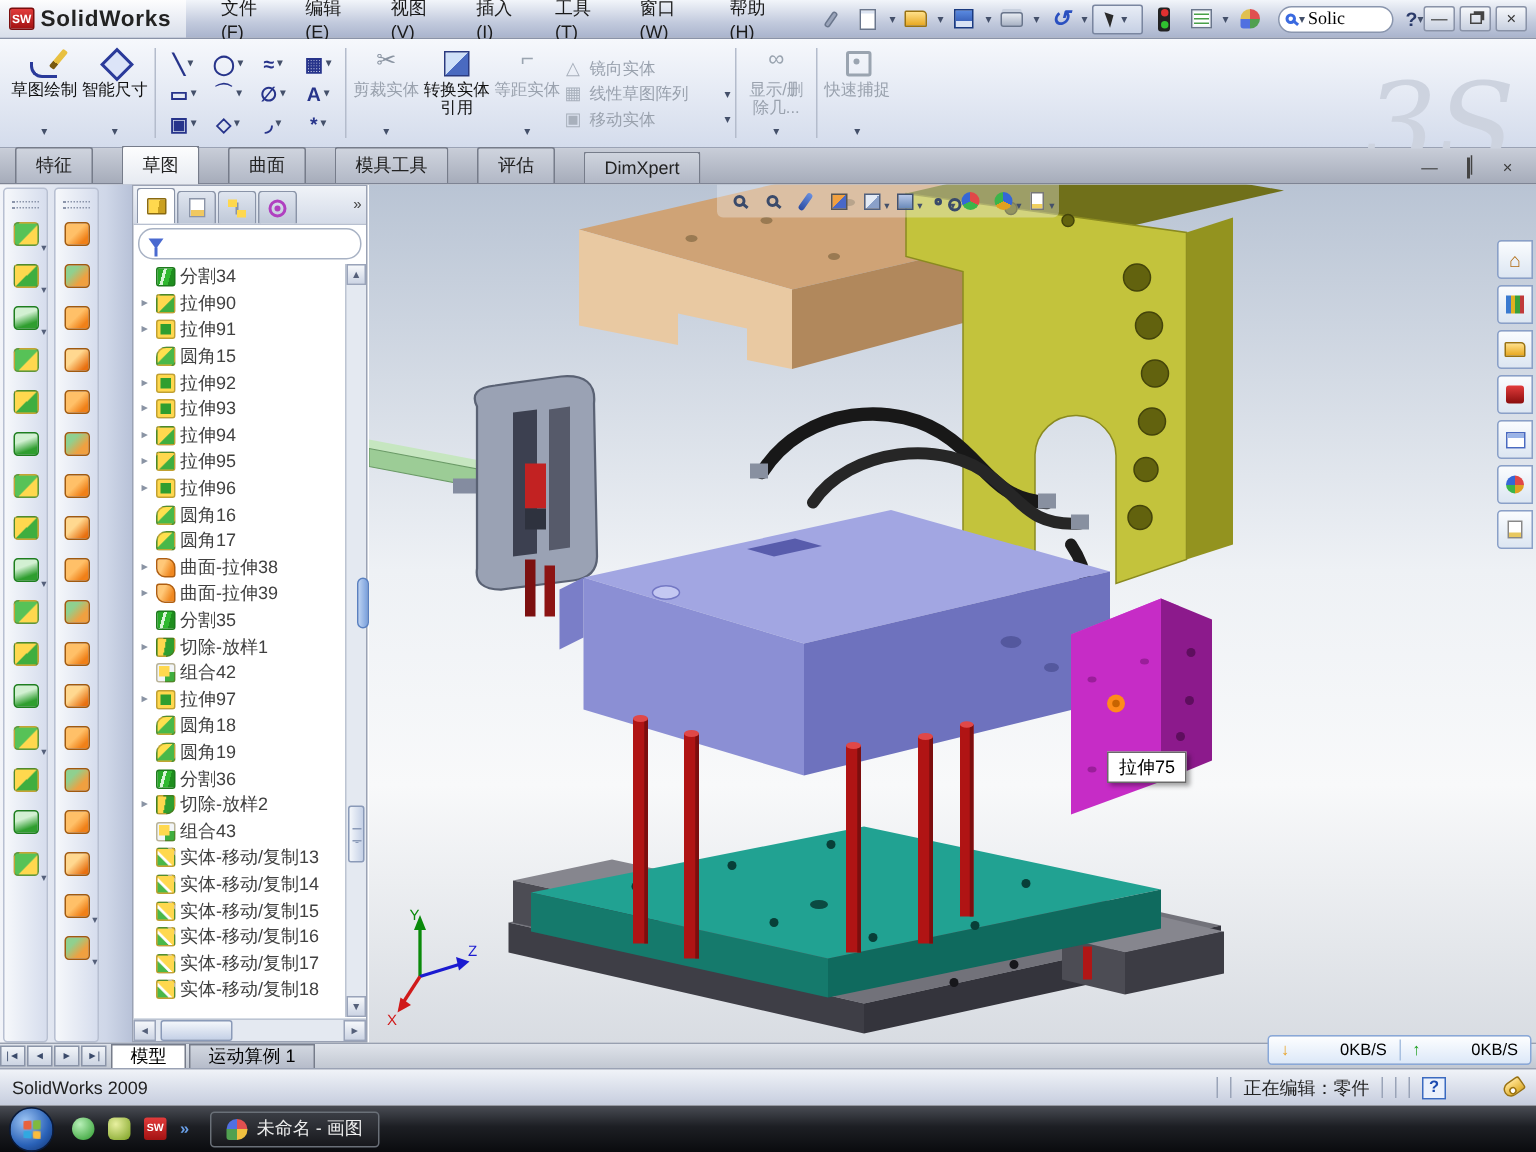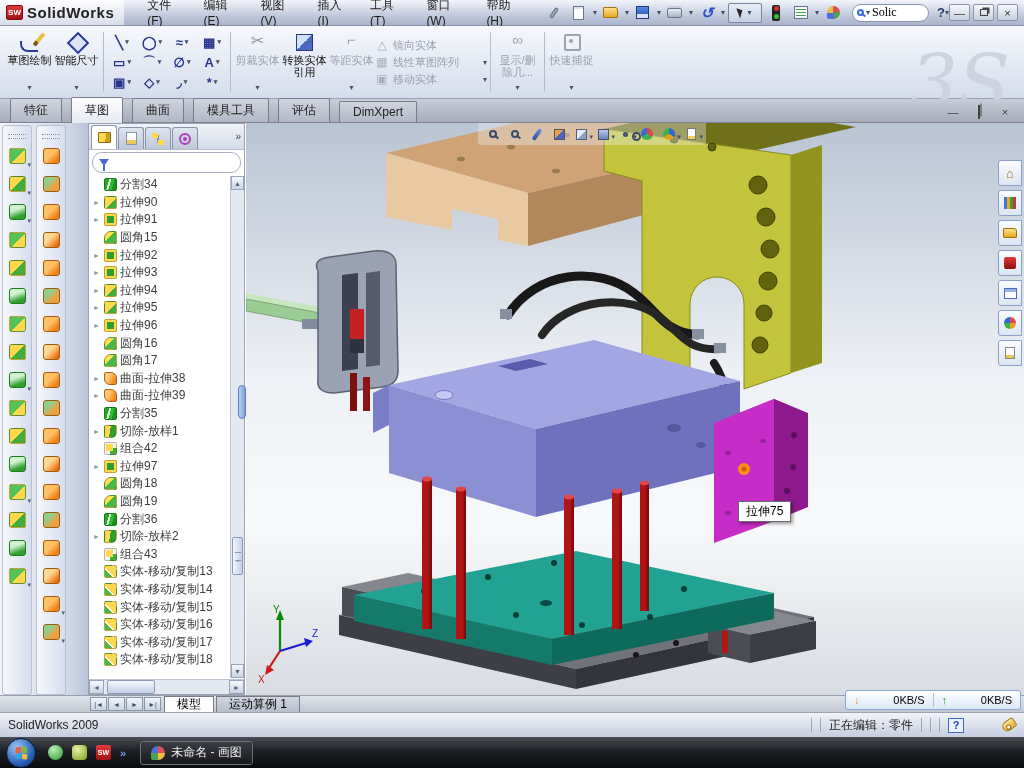--- a/index.html
+++ b/index.html
@@ -58,21 +58,21 @@
 #sketchgrid{display:grid;grid-template-columns:repeat(4,30px);grid-auto-rows:20px;align-content:center;z-index:1}
 .sg{display:flex;align-items:center;justify-content:center;gap:2px;color:#27348b;font-size:13px;font-weight:bold}
 .sg .da{font-size:7px}
 .mirror-stack{display:flex;flex-direction:column;justify-content:center;gap:2px;width:112px;z-index:1}
 .mrow{display:flex;align-items:center;gap:4px;font-size:11px;color:#9aa2ae}
 .mrow .mic{width:14px;height:14px;display:flex;align-items:center;justify-content:center;color:#a8b0bc;font-size:12px}
 .mrow .da{margin-left:auto}
 .vsep{width:1px;background:#b4bccc;margin:4px 3px;z-index:1}
 
 #ribbonrow{position:absolute;left:0;top:99px;width:1024px;height:24px;background:linear-gradient(#c8cdd8,#a6acba);border-bottom:1px solid #7e8494;display:flex;align-items:flex-end;padding-left:10px}
-.rtab{font-size:12px;color:#222;padding:3px 13px;border:1px solid #767c8a;border-bottom:none;background:linear-gradient(#cfd4de,#b2b8c6);margin-right:9px;border-radius:2px 2px 0 0}
+.rtab{font-size:12px;color:#222;padding:3px 13px;border:1px solid #767c8a;border-bottom:none;background:linear-gradient(#cfd4de,#b2b8c6);margin-right:19px;border-radius:2px 2px 0 0}
 .rtab.active{background:linear-gradient(#fdfdfe,#e6eaf1);position:relative;top:1px;padding:4px 13px}
 #docbtns{margin-left:auto;display:flex;gap:8px;padding:0 10px 4px 0}
 .dbtn{font-size:11px;color:#3a3a3a;width:18px;text-align:center}
 .dbtn .restore-glyph{margin:2px auto 0}
 
 #leftbar{position:absolute;left:0;top:123px;width:88px;height:572px;background:linear-gradient(90deg,#f2f4f9,#cfd7e8 80%,#b8c2d8);display:flex;gap:4px;padding:2px 0 0 2px}
 .lcol{width:30px;background:linear-gradient(90deg,#f6f8fb,#d6dded);border:1px solid #b8c0d2;border-radius:3px;display:flex;flex-direction:column;align-items:center;padding-top:8px}
 .lcol::before{content:"";width:18px;height:3px;border-top:1px dotted #8a94aa;border-bottom:1px dotted #8a94aa;margin-bottom:3px}
 .lbtn{width:26px;height:28px;display:flex;align-items:center;justify-content:center;position:relative}
 .lic{width:17px;height:16px;border-radius:3px;border:1px solid rgba(110,85,15,.4)}
@@ -144,21 +144,21 @@
 .tpbtn .g{line-height:1}
 .ic-tph .g{color:#b06a10;font-weight:bold}
 .ic-tplib .g{width:12px;height:12px;background:linear-gradient(90deg,#3a7ad0 0 3px,#e0b020 3px 6px,#3aa03a 6px 9px,#c03a3a 9px)}
 .ic-tpfold .g{width:14px;height:10px;background:linear-gradient(#ffe08a,#e8a820);border:1px solid #9a7210;border-radius:1px 3px 1px 1px}
 .ic-tpres .g{width:12px;height:12px;background:linear-gradient(#e23b3b,#8a0e0e);border-radius:2px}
 .ic-tppal .g{width:13px;height:11px;background:#fff;border:1px solid #4a6ac0;box-shadow:inset 0 3px 0 #9ab4e8}
 .ic-tpball .g{width:12px;height:12px;border-radius:50%;background:conic-gradient(#e04848 0 90deg,#e0a020 0 180deg,#3bb54a 0 270deg,#3567d6 0)}
 .ic-tpdoc .g{width:10px;height:12px;background:#fff;border:1px solid #888;box-shadow:inset 0 -3px 0 #e8c860}
 #tooltip{position:absolute;left:492px;top:378px;background:#fff;border:1px solid #6a6a6a;box-shadow:2px 2px 3px rgba(0,0,0,.35);font-size:12px;padding:1px 7px;z-index:7}
 
-#bottomtabs{position:absolute;left:0;top:695px;width:1024px;height:17px;background:linear-gradient(#dfe3ea,#c2c8d2);border-top:1px solid #98a0b0;display:flex;align-items:center;padding-left:90px}
+#bottomtabs{position:absolute;left:0;top:695px;width:1024px;height:17px;background:linear-gradient(#dfe3ea,#c2c8d2);border-top:1px solid #98a0b0;display:flex;align-items:center;}
 .navbtn{width:17px;height:14px;border:1px solid #8a94a8;background:linear-gradient(#f2f5f9,#ccd4e2);font-size:7px;color:#3a4a6a;display:flex;align-items:center;justify-content:center;margin-right:1px}
 .mtab{font-size:12px;padding:0 12px;height:16px;line-height:15px;border:1px solid #767c8a;background:linear-gradient(#d2d7e0,#b6bcca);margin-left:2px;border-bottom:none}
 .mtab.active{background:#fff}
 
 #statusbar{position:absolute;left:0;top:712px;width:1024px;height:25px;background:linear-gradient(#f0f3f8,#c6cdde);border-top:1px solid #9aa2b4;display:flex;align-items:center;font-size:12px;color:#222;padding:0 8px}
 #statusright{margin-left:auto;display:flex;align-items:center;gap:8px}
 .ssep{width:1px;height:14px;background:#9aa4b8}
 #qmark{width:16px;height:15px;border:1px solid #3a6ac0;background:#eaf1fc;color:#1a4ab0;font-weight:bold;font-size:11px;display:flex;align-items:center;justify-content:center}
 #tagicon{width:14px;height:10px;background:linear-gradient(#ffe08a,#e0b030);border:1px solid #9a7210;border-radius:5px 2px 2px 5px;position:relative;transform:rotate(-35deg);margin-left:30px}
 #tagicon::after{content:"";position:absolute;left:2px;top:3px;width:3px;height:3px;border-radius:50%;background:#fff;border:1px solid #9a7210}

